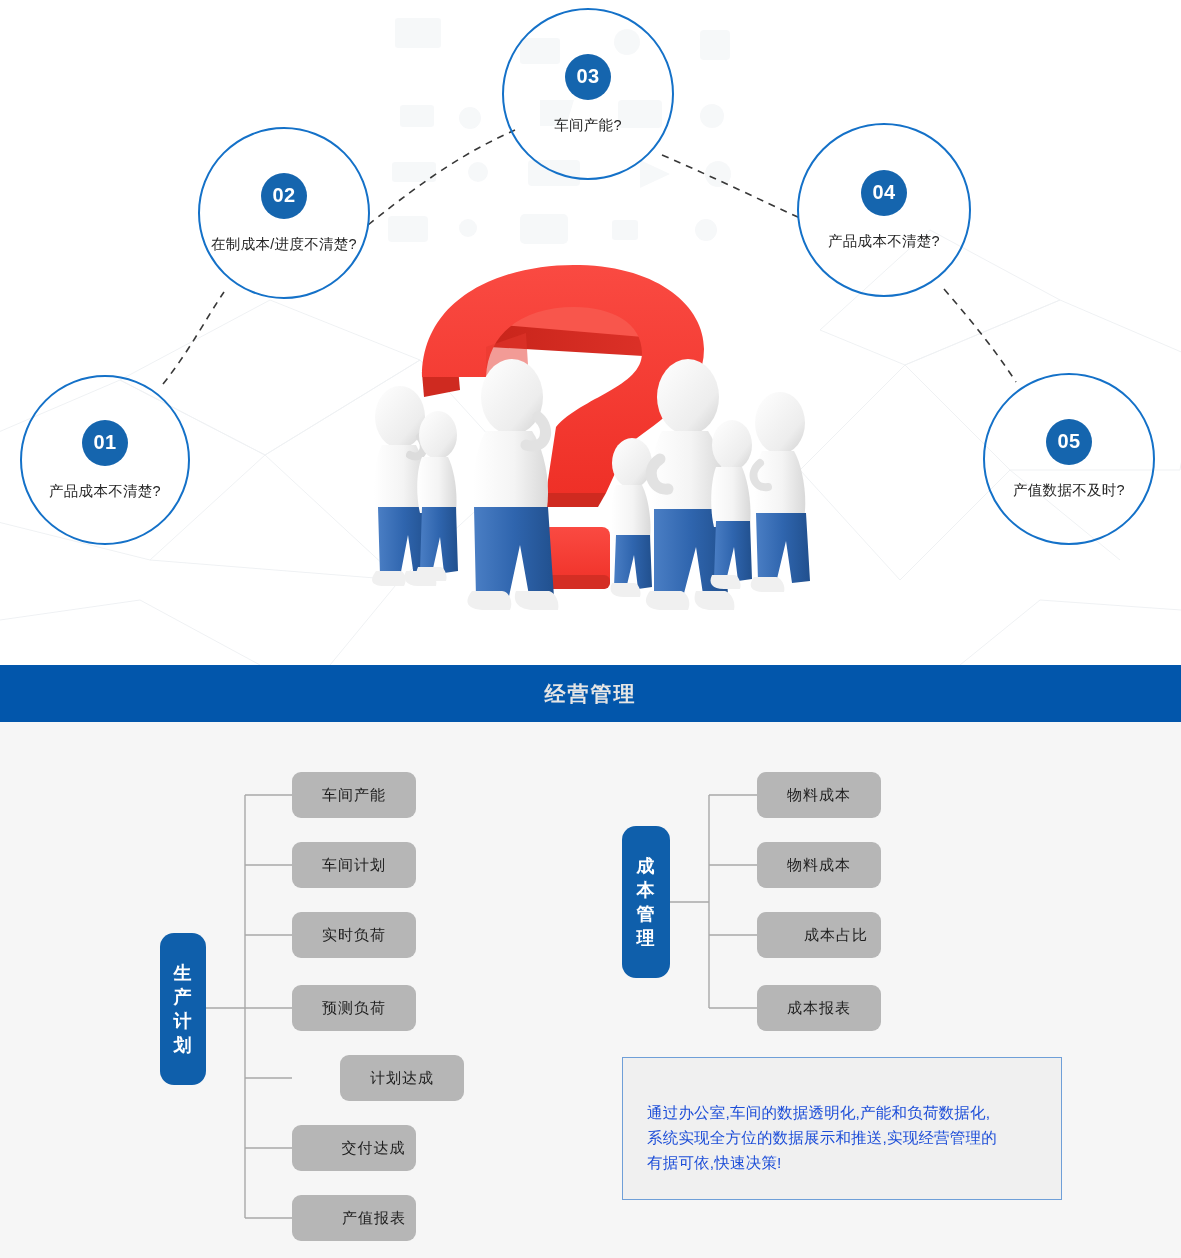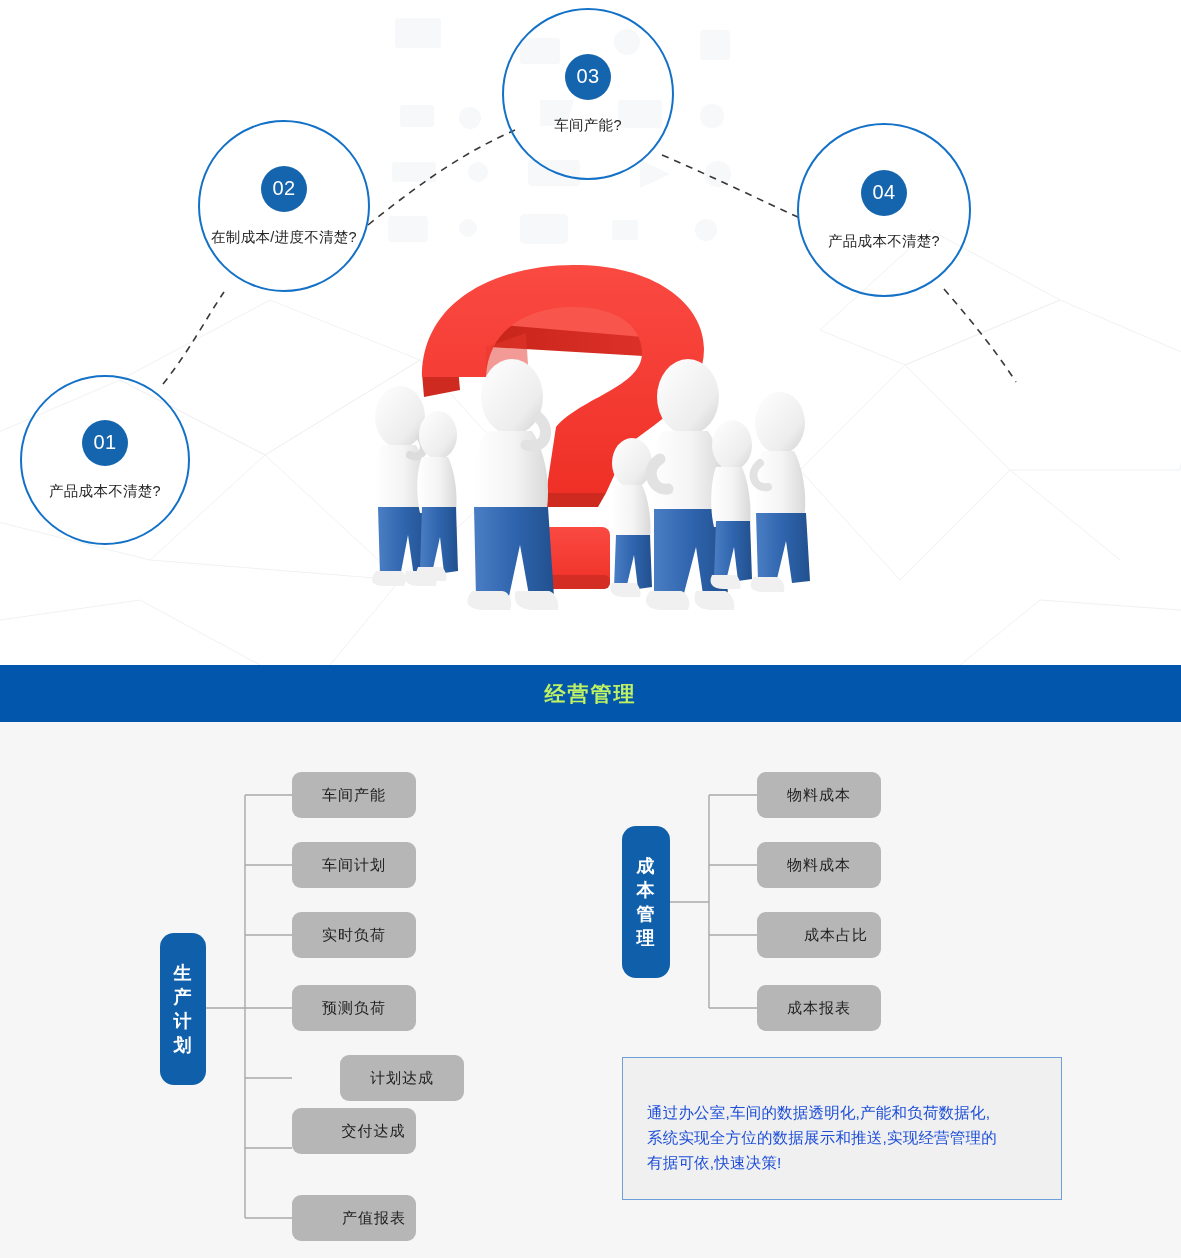--- a/index.html
+++ b/index.html
@@ -42,37 +42,37 @@
     flex-direction: column;
     align-items: center;
     justify-content: center;
   }
   .node-badge {
     width: 46px; height: 46px;
     border-radius: 50%;
     background: #1565ae;
     color: #ffffff;
     font-size: 20px;
-    font-weight: 400;
+    font-weight: 700;
     letter-spacing: 0.5px;
     display: flex;
     align-items: center;
     justify-content: center;
     margin-bottom: 16px;
   }
   .node-label {
     font-size: 14.5px;
     color: #272727;
     white-space: nowrap;
     letter-spacing: 0.3px;
   }
 
   
   #node-01 { left: 20px;  top: 375px; width: 170px; height: 170px; }
-  #node-02 { left: 198px; top: 120px; width: 172px; height: 172px; }
+  #node-02 { left: 198px; top: 127px; width: 172px; height: 172px; }
   #node-03 { left: 502px; top: 8px;   width: 172px; height: 172px; }
   #node-04 { left: 797px; top: 123px; width: 174px; height: 174px; }
   #node-05 { left: 983px; top: 373px; width: 172px; height: 172px; }
 
   
   #illustration {
     position: absolute;
     left: 360px; top: 245px;
     width: 460px; height: 370px;
   }
@@ -80,21 +80,21 @@
   
   #banner {
     width: 1181px;
     height: 57px;
     background: #0256ab;
     display: flex;
     align-items: center;
     justify-content: center;
   }
   #banner-title {
-    color: #bef264;
+    color: #e5e5e5;
     font-size: 21px;
     font-weight: 700;
     letter-spacing: 2px;
     text-align: center;
   }
 
   
   #diagram {
     position: relative;
     width: 1181px;
@@ -329,20 +329,24 @@
     <div class="node-label">在制成本/进度不清楚?</div>
   </div>
   <div class="node-circle" id="node-03">
     <div class="node-badge">03</div>
     <div class="node-label">车间产能?</div>
   </div>
   <div class="node-circle" id="node-04">
     <div class="node-badge">04</div>
     <div class="node-label">产品成本不清楚?</div>
   </div>
+  <div class="node-circle" id="node-05">
+    <div class="node-badge">05</div>
+    <div class="node-label">产值数据不及时?</div>
+  </div>
 </div>
 
 <div id="banner">
   <div id="banner-title">经营管理</div>
 </div>
 
 <div id="diagram">
 
   <svg id="diagram-lines" viewBox="0 0 1181 536" xmlns="http://www.w3.org/2000/svg">
     <g stroke="#a9a9a9" stroke-width="1.4" fill="none">
@@ -375,21 +379,21 @@
     <span>产</span>
     <span>计</span>
     <span>划</span>
   </div>
 
   <div class="leaf-node" style="left:292px; top:50px;">车间产能</div>
   <div class="leaf-node" style="left:292px; top:120px;">车间计划</div>
   <div class="leaf-node" style="left:292px; top:190px;">实时负荷</div>
   <div class="leaf-node" style="left:292px; top:263px;">预测负荷</div>
   <div class="leaf-node" style="left:292px; top:333px;margin-left:48px;">计划达成</div>
-  <div class="leaf-node" style="left:292px; top:386px;padding-left:39px;">交付达成</div>
+  <div class="leaf-node" style="left:292px; top:403px;padding-left:39px;">交付达成</div>
   <div class="leaf-node" style="left:292px; top:473px;padding-left:40px;">产值报表</div>
 
   <div class="root-node" id="root-cost" style="left:622px; top:104px;">
     <span>成</span>
     <span>本</span>
     <span>管</span>
     <span>理</span>
   </div>
 
   <div class="leaf-node" style="left:757px; top:50px;">物料成本</div>

